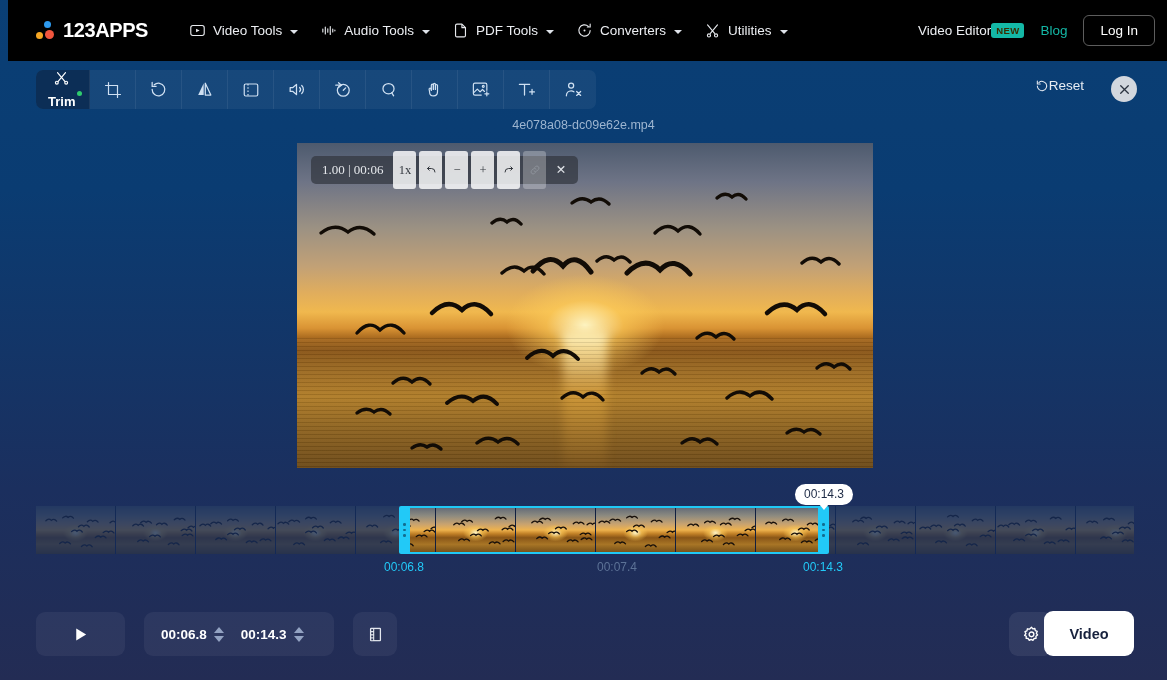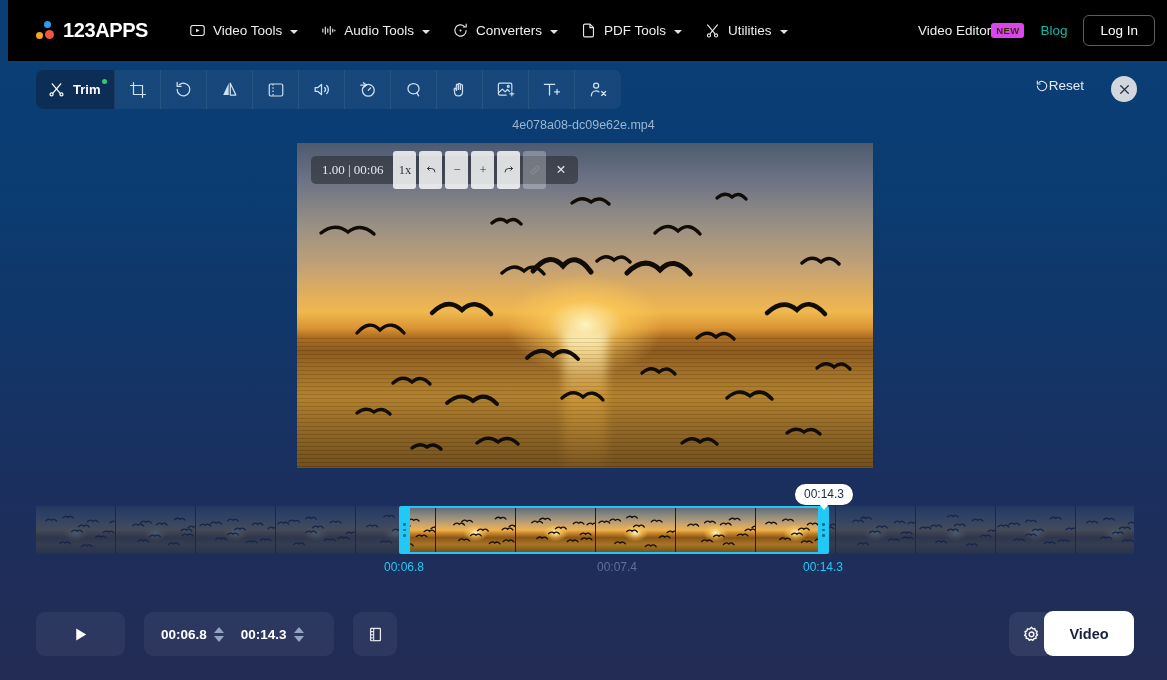--- a/index.html
+++ b/index.html
@@ -52,21 +52,21 @@
   }
   .nav-right {
     margin-left: auto; margin-right: 20px;
     display: flex; align-items: center; gap: 16px;
   }
   .ve-link {
     display: flex; align-items: center; gap: 0;
     color: #eceef2; font-size: 13.5px; cursor: pointer;
   }
   .new-badge {
-    background: #d946ef; color: #3a2c00;
+    background: #14b8a6; color: #3a2c00;
     font-size: 9.5px; font-weight: bold;
     padding: 2px 5px 1.5px; border-radius: 3px;
     letter-spacing: 0.3px;
   }
   .blog-link { color: #14b8a6; font-size: 13.5px; cursor: pointer; }
   .login-btn {
     color: #ffffff; font-size: 13.5px;
     border: 1px solid #5d5d5d; border-radius: 6px;
     padding: 7px 16px; cursor: pointer; background: transparent;
   }
@@ -81,21 +81,21 @@
   }
   .tool {
     height: 39px; min-width: 46px;
     display: flex; align-items: center; justify-content: center;
     cursor: pointer; position: relative;
     border-right: 1px solid rgba(255,255,255,0.07);
   }
   .tool:last-child { border-right: none; }
   .tool svg { display: block; }
   .tool.active {
-    background: #0c2e56; gap: 8px; padding: 0 14px 0 12px;
+    background: #0c2e56; gap: 8px; padding: 0 14px 0 12px; flex-direction: column;
   }
   .tool-label {
     color: #ffffff; font-size: 13px; font-weight: bold;
     position: relative;
   }
   .green-dot {
     position: absolute; top: -3px; right: -7px;
     width: 5px; height: 5px; border-radius: 50%;
     background: #2fcc6e;
   }
@@ -309,35 +309,35 @@
 
     <div class="nav-item">
       <svg class="nav-ico" viewBox="0 0 24 24" stroke="#e8eaee" stroke-width="1.6" stroke-linecap="round">
         <path d="M4 10v4M7.5 7v10M11 9.5v5M14.5 6.5v11M18 10v4M21 11.5v1"></path>
       </svg>
       <span>Audio Tools</span>
       <span class="caret"></span>
     </div>
 
     <div class="nav-item">
+      <svg class="nav-ico" viewBox="0 0 24 24" fill="none" stroke="#e8eaee" stroke-width="1.6" stroke-linejoin="round">
+        <path d="M14 3H7a2 2 0 0 0-2 2v14a2 2 0 0 0 2 2h10a2 2 0 0 0 2-2V8z"></path>
+          <path d="M14 3v5h5"></path>
+      </svg>
+      <span>PDF Tools</span>
+      <span class="caret"></span>
+    </div>
+
+    <div class="nav-item">
       <svg class="nav-ico" viewBox="0 0 24 24" fill="none" stroke="#e8eaee" stroke-width="1.6" stroke-linecap="round">
         <path d="M20 12a8 8 0 1 1-2.6-5.9"></path>
           <path d="M20 3v4h-4"></path>
           <circle cx="12" cy="12" r="1.4" fill="#e8eaee" stroke="none"></circle>
       </svg>
       <span>Converters</span>
-      <span class="caret"></span>
-    </div>
-
-    <div class="nav-item">
-      <svg class="nav-ico" viewBox="0 0 24 24" fill="none" stroke="#e8eaee" stroke-width="1.6" stroke-linejoin="round">
-        <path d="M14 3H7a2 2 0 0 0-2 2v14a2 2 0 0 0 2 2h10a2 2 0 0 0 2-2V8z"></path>
-          <path d="M14 3v5h5"></path>
-      </svg>
-      <span>PDF Tools</span>
       <span class="caret"></span>
     </div>
 
     <div class="nav-item">
       <svg class="nav-ico" viewBox="0 0 24 24" fill="none" stroke="#e8eaee" stroke-width="1.6" stroke-linecap="round">
         <path d="M5 4l10 12M19 4L9 16"></path>
           <circle cx="7" cy="19" r="2.2"></circle>
           <circle cx="17" cy="19" r="2.2"></circle>
       </svg>
       <span>Utilities</span>

